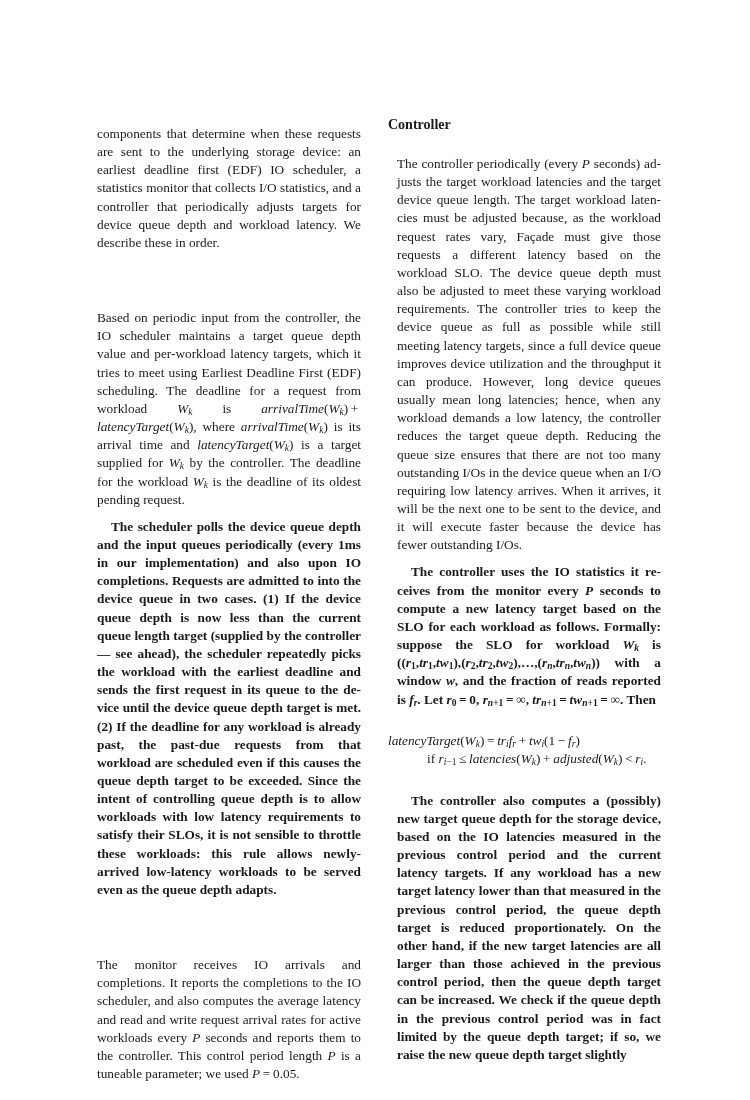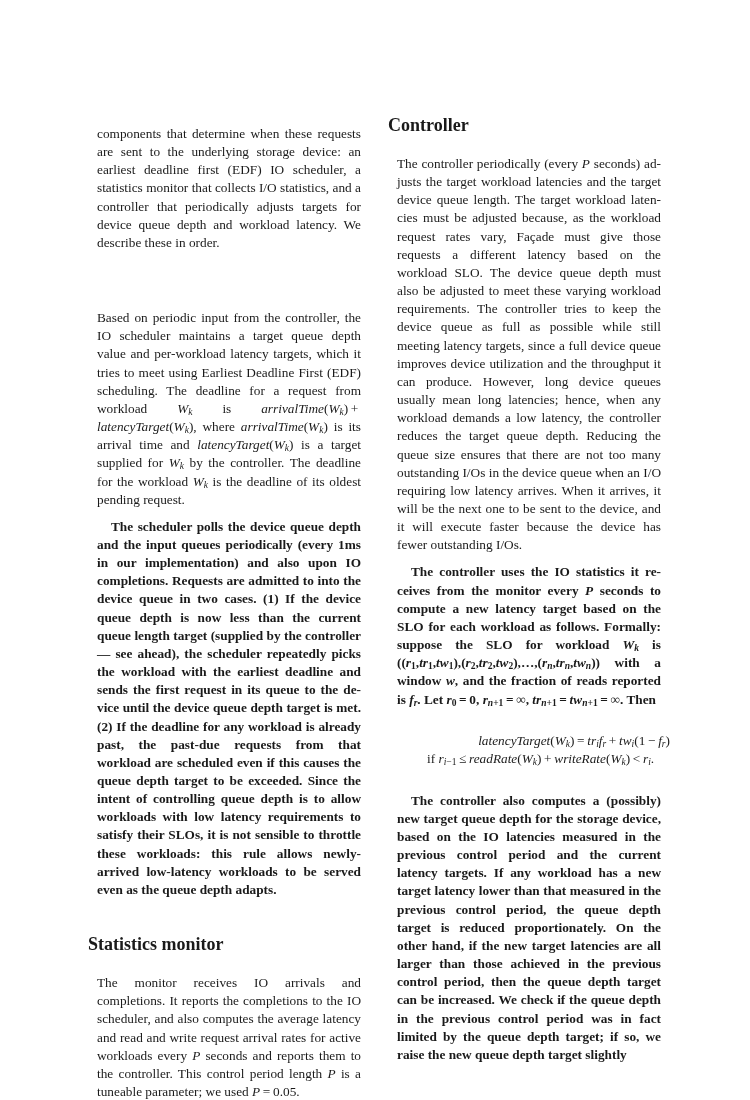--- a/index.html
+++ b/index.html
@@ -11,61 +11,60 @@
     .col {
       position: absolute; top: 116px; width: 282px;
       font-size: 13.3px; line-height: 18.15px;
       text-align: justify; hyphens: manual;
     }
     .col.left { left: 88px; }
     .col.right { left: 388px; top: 116px; }
     p { margin: 9px; }
     p.indent { text-indent: 14px; font-weight: bold; }
     h3 {
-      font-size: 18px; font-weight: bold; margin: 0; line-height: 18px;
+      font-size: 14px; font-weight: bold; margin: 0; line-height: 18px;
     }
     .gap-before-h { height: 27px; }
     .gap-after-h { height: 12px; }
     .gap-eq { height: 14px; }
     .eq { text-align: left; line-height: 18.5px; }
-    .eq .l1 { padding-left: 0; text-align: right; }
+    .eq .l1 { padding-left: 0; }
     .eq .l2 { padding-left: 39px; }
     i { font-style: italic; }
     sub { font-size: 9.5px; line-height: 0; vertical-align: -2px; }
     sub i { font-style: italic; }
   </style>
 </head>
 <body>
 
 <div class="col left">
   <p>components that determine when these requests are sent to the underlying storage device: an earliest deadline first (EDF) IO scheduler, a statistics monitor that collects I/O statistics, and a controller that periodically adjusts targets for device queue depth and workload latency. We describe these in order.</p>
 
   <div class="gap-before-h"></div>
   <div class="gap-after-h"></div>
 
   <p><span>Based on periodic input from the controller, the IO scheduler maintains a target queue depth value and per-workload latency targets, which it tries to meet using Earliest Deadline First (EDF) schedul­ing. The deadline for a request from work­load </span><i>W</i><sub><i>k</i></sub><span> is </span><i>arrivalTime</i>(<i>W</i><sub><i>k</i></sub>) + <i>latencyTarget</i>(<i>W</i><sub><i>k</i></sub>)<span>, where </span><i>arrivalTime</i>(<i>W</i><sub><i>k</i></sub>)<span> is its arrival time and </span><i>latencyTarget</i>(<i>W</i><sub><i>k</i></sub>)<span> is a target supplied for </span><i>W</i><sub><i>k</i></sub><span> by the controller. The deadline for the workload </span><i>W</i><sub><i>k</i></sub><span> is the deadline of its oldest pending request.</span></p>
 
   <p class="indent">The scheduler polls the device queue depth and the input queues periodically (every 1ms in our im­plementation) and also upon IO completions. Re­quests are admitted to into the device queue in two cases. (1) If the device queue depth is now less than the current queue length target (supplied by the controller — see ahead), the scheduler repeat­edly picks the workload with the earliest deadline and sends the first request in its queue to the de­vice until the device queue depth target is met. (2) If the deadline for any workload is already past, the past-due requests from that workload are sched­uled even if this causes the queue depth target to be exceeded. Since the intent of controlling queue depth is to allow workloads with low latency re­quirements to satisfy their SLOs, it is not sensible to throttle these workloads: this rule allows newly-arrived low-latency workloads to be served even as the queue depth adapts.</p>
 
   <div class="gap-before-h"></div>
-  <h3>Statistics monitor</h3>
   <div class="gap-after-h"></div>
 
   <p><span>The monitor receives IO arrivals and completions. It reports the completions to the IO scheduler, and also computes the average latency and read and write request arrival rates for active workloads ev­ery </span><i>P</i><span> seconds and reports them to the controller. This control period length </span><i>P</i><span> is a tuneable parame­ter; we used </span><i>P</i> = 0.05<span>.</span></p>
 </div>
 
 <div class="col right">
   <h3>Controller</h3>
   <div class="gap-after-h"></div>
 
   <p><span>The controller periodically (every </span><i>P</i><span> seconds) ad­justs the target workload latencies and the target device queue length. The target workload laten­cies must be adjusted because, as the workload re­quest rates vary, Façade must give those requests a different latency based on the workload SLO. The device queue depth must also be adjusted to meet these varying workload requirements. The con­troller tries to keep the device queue as full as pos­sible while still meeting latency targets, since a full device queue improves device utilization and the throughput it can produce. However, long device queues usually mean long latencies; hence, when any workload demands a low latency, the controller reduces the target queue depth. Reducing the queue size ensures that there are not too many outstand­ing I/Os in the device queue when an I/O requiring low latency arrives. When it arrives, it will be the next one to be sent to the device, and it will exe­cute faster because the device has fewer outstand­ing I/Os.</span></p>
 
   <p class="indent"><span>The controller uses the IO statistics it re­ceives from the monitor every </span><i>P</i><span> seconds to compute a new latency target based on the SLO for each workload as follows. For­mally: suppose the SLO for workload </span><i>W</i><sub><i>k</i></sub><span> is </span>((<i>r</i><sub>1</sub>,<i>tr</i><sub>1</sub>,<i>tw</i><sub>1</sub>),(<i>r</i><sub>2</sub>,<i>tr</i><sub>2</sub>,<i>tw</i><sub>2</sub>),…,(<i>r</i><sub><i>n</i></sub>,<i>tr</i><sub><i>n</i></sub>,<i>tw</i><sub><i>n</i></sub>))<span> with a window </span><i>w</i><span>, and the fraction of reads reported is </span><i>f</i><sub><i>r</i></sub><span>. Let </span><i>r</i><sub>0</sub> = 0, <i>r</i><sub><i>n</i>+1</sub> = ∞, <i>tr</i><sub><i>n</i>+1</sub> = <i>tw</i><sub><i>n</i>+1</sub> = ∞<span>. Then</span></p>
 
   <div class="gap-eq"></div>
   <div class="eq">
     <div class="l1"><i>latencyTarget</i>(<i>W</i><sub><i>k</i></sub>) = <i>tr</i><sub><i>i</i></sub><i>f</i><sub><i>r</i></sub> + <i>tw</i><sub><i>i</i></sub>(1 − <i>f</i><sub><i>r</i></sub>)</div>
-    <div class="l2">if <i>r</i><sub><i>i</i>−1</sub> ≤ <i>readRate</i>(<i>W</i><sub><i>k</i></sub>) + <i>writeRate</i>(<i>W</i><sub><i>k</i></sub>) &lt; <i>r</i><sub><i>i</i></sub>.</div>
+    <div class="l2">if <i>r</i><sub><i>i</i>−1</sub> ≤ <i>latencies</i>(<i>W</i><sub><i>k</i></sub>) + <i>adjusted</i>(<i>W</i><sub><i>k</i></sub>) &lt; <i>r</i><sub><i>i</i></sub>.</div>
   </div>
   <div class="gap-eq"></div>
 
   <p class="indent">The controller also computes a (possibly) new target queue depth for the storage device, based on the IO latencies measured in the previous con­trol period and the current latency targets. If any workload has a new target latency lower than that measured in the previous control period, the queue depth target is reduced proportionately. On the other hand, if the new target latencies are all larger than those achieved in the previous control period, then the queue depth target can be increased. We check if the queue depth in the previous control pe­riod was in fact limited by the queue depth target; if so, we raise the new queue depth target slightly</p>
 </div>
 
 </body></html>

